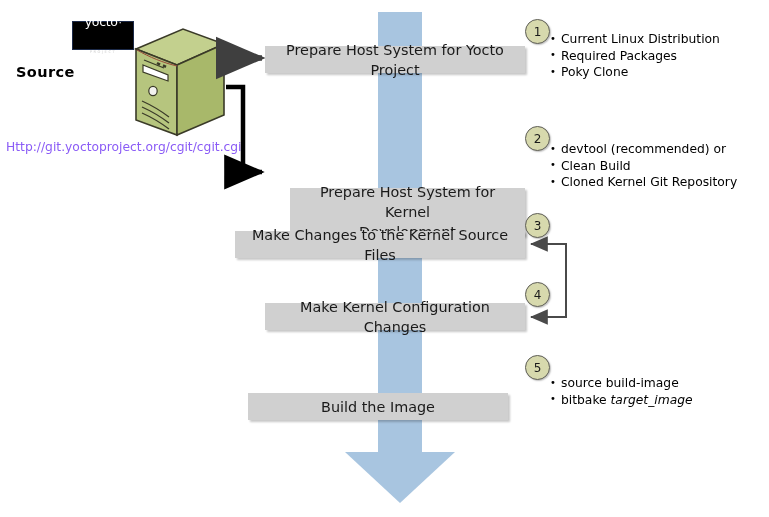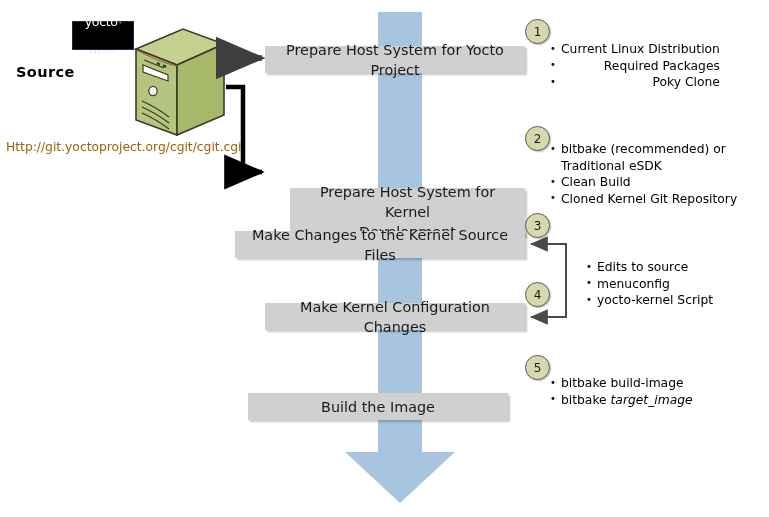--- a/index.html
+++ b/index.html
@@ -66,21 +66,21 @@
     line-height: 21px;
     color: #000000;
     letter-spacing: 0.4px;
   }
 
   #source-url {
     position: absolute;
     left: 6px;
     top: 140px;
     font-size: 12.3px;
-    color: #a16207;
+    color: #8b5cf6;
     white-space: nowrap;
   }
 
   
   #server-icon {
     position: absolute;
     left: 131px;
     top: 27px;
     width: 96px;
     height: 112px;
@@ -243,64 +243,58 @@
     <polyline points="566,246 566,244 531,244" fill="none" stroke="#4a4a4a" stroke-width="2" marker-end="url(#arrowLeftGray)"></polyline>
     <polyline points="566,244 566,317 531,317" fill="none" stroke="#4a4a4a" stroke-width="2" marker-end="url(#arrowLeftGray)"></polyline>
   </svg>
 
   <div class="proc-box" style="left:265px; top:46px; width:260px; height:27px;">
     <span>Prepare Host System for Yocto Project</span>
   </div>
   <div class="step-badge" style="left:525px; top:19px;">
     <span>1</span>
   </div>
-  <ul class="note-list" style="left:549px; top:41px;text-align:right;">
+  <ul class="note-list" style="left:549px; top:31px;">
     <li>Current Linux Distribution</li>
     <li>Required Packages</li>
     <li>Poky Clone</li>
   </ul>
 
   <div class="proc-box" style="left:290px; top:148px; width:235px; height:48px; flex-direction:column;margin-top:40px;">
     <span>Prepare Host System for Kernel</span>
     <span>Development</span>
   </div>
   <div class="step-badge" style="left:525px; top:126px;">
     <span>2</span>
   </div>
   <ul class="note-list" style="left:549px; top:141px;">
-    <li>bitbake (recommended) or</li>
-    <li class="cont">Traditional eSDK</li>
+    <li>devtool (recommended) or</li>
     <li>Clean Build</li>
     <li>Cloned Kernel Git Repository</li>
   </ul>
 
   <div class="proc-box" style="left:235px; top:231px; width:290px; height:27px;justify-content:center;">
     <span>Make Changes to the Kernel Source Files</span>
   </div>
   <div class="step-badge" style="left:525px; top:213px;">
     <span>3</span>
   </div>
 
   <div class="proc-box" style="left:265px; top:303px; width:260px; height:27px;">
     <span>Make Kernel Configuration Changes</span>
   </div>
   <div class="step-badge" style="left:525px; top:282px;">
     <span>4</span>
   </div>
 
-  <ul class="note-list" style="left:585px; top:259px;">
-    <li>Edits to source</li>
-    <li>menuconfig</li>
-    <li>yocto-kernel Script</li>
-  </ul>
 
   <div class="proc-box" style="left:248px; top:377px; width:260px; height:27px;margin-top:16px;">
     <span>Build the Image</span>
   </div>
   <div class="step-badge" style="left:525px; top:355px;">
     <span>5</span>
   </div>
   <ul class="note-list" style="left:549px; top:375px;">
-    <li>bitbake build-image</li>
+    <li>source build-image</li>
     <li><span>bitbake </span><span class="italic-arg">target_image</span></li>
   </ul>
 
 </div>
 
 </body></html>

